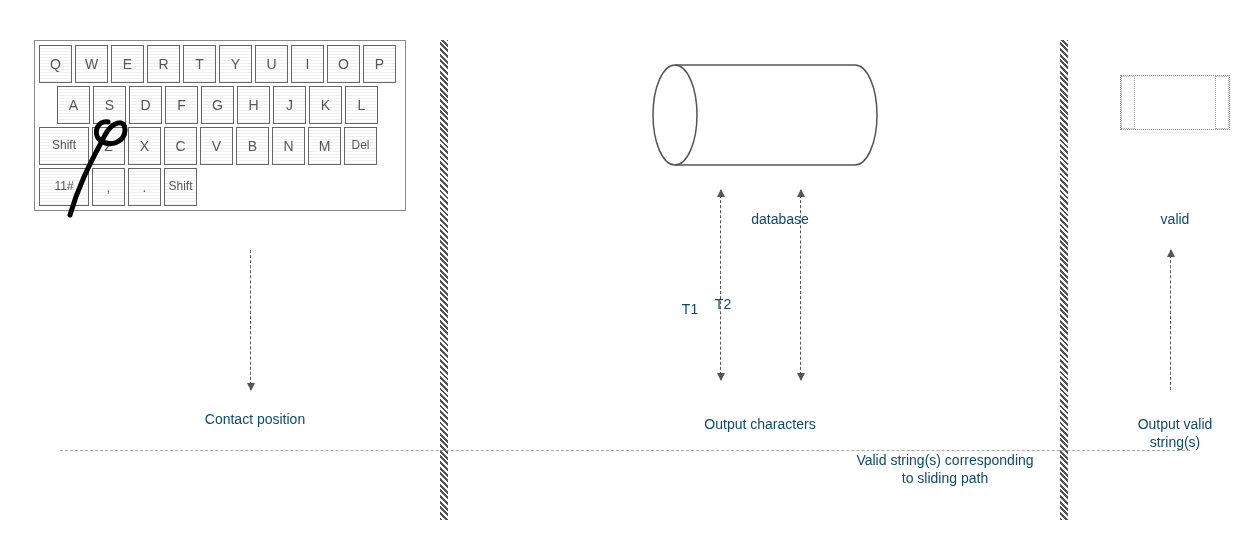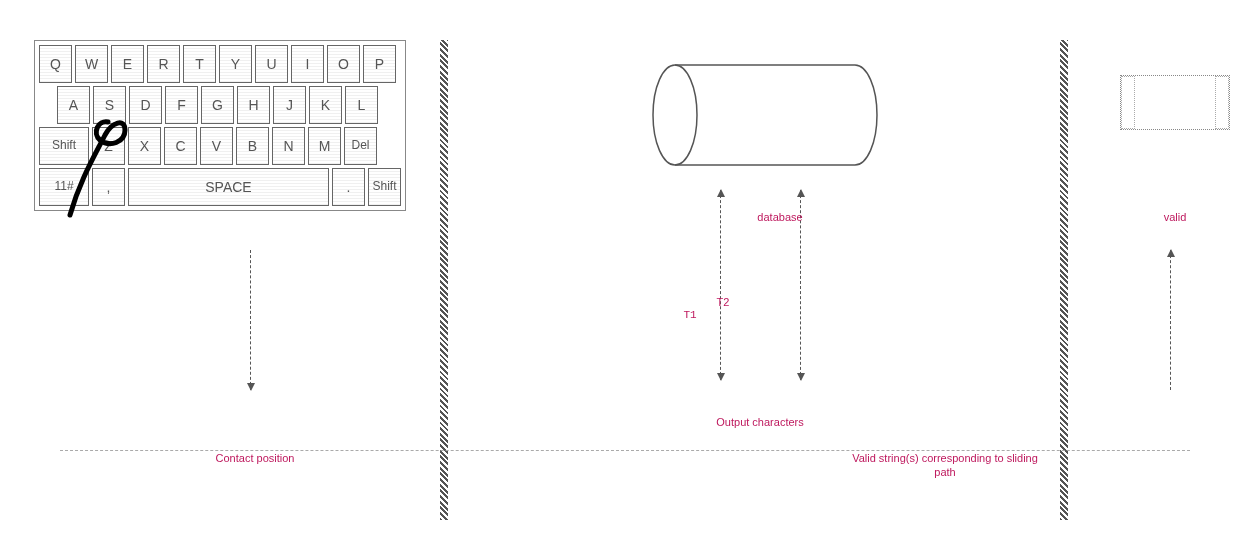--- a/index.html
+++ b/index.html
@@ -89,22 +89,22 @@
     top:0; bottom:0;
     width:12px;
     border:1px dotted #aaa;
   }
   .outbox::before{ left:0; border-right:1px dotted #aaa;}
   .outbox::after{ right:0; border-left:1px dotted #aaa;}
   
   .lbl {
     position:absolute;
     text-align:center;
-    color:#be185d;
-    font-size:11px;
+    color:#0c4a6e;
+    font-size:14px;
     line-height:1.3;
   }
   
   .arrow-v {
     position:absolute;
     border-left: 1.5px dashed #555;
   }
   .arrow-v::after{
     content:"";
     position:absolute;
@@ -169,21 +169,20 @@
     <div class="key w1">C</div>
     <div class="key w1">V</div>
     <div class="key w1">B</div>
     <div class="key w1">N</div>
     <div class="key w1">M</div>
     <div class="key w1 sm">Del</div>
   </div>
   <div class="krow">
     <div class="key w15 sm">11#</div>
     <div class="key w1">,</div>
-    <div class="key wSpace">SPACE</div>
     <div class="key w1">.</div>
     <div class="key w1 sm">Shift</div>
   </div>
 </div>
 
 <svg class="scribble" width="90" height="120" viewBox="0 0 90 120">
   <path d="M20,115 C30,80 45,55 55,35 C62,22 75,18 75,30 C75,42 60,48 50,40 C42,33 48,20 58,22" stroke="#000" stroke-width="5" fill="none" stroke-linecap="round"></path>
 </svg>
 
 <div class="vbar b1"></div>
@@ -198,28 +197,29 @@
 
 <div class="outbox"></div>
 
 <div class="flowline"></div>
 
 <div class="arrow-v down" style="left:230px; top:230px; height:140px;"></div>
 <div class="arrow-v both" style="left:700px; top:170px; height:190px;"></div>
 <div class="arrow-v both" style="left:780px; top:170px; height:190px;"></div>
 <div class="arrow-v up" style="left:1150px; top:230px; height:140px;"></div>
 
-<div class="lbl" style="left:170px; top:390px; width:130px;margin-top:41px;">Contact position</div>
+<div class="lbl" style="left:170px; top:390px; width:130px;">Contact position</div>
 
 
 <div class="lbl" style="left:715px; top:190px; width:90px;">database</div>
 
-<div class="lbl" style="left:655px; top:288px; width:30px;font-family:Liberation Mono, monospace;">T1</div>
+<div class="lbl" style="left:655px; top:280px; width:30px;">T1</div>
 <div class="lbl" style="left:688px; top:275px; width:30px;">T2</div>
 
 <div class="lbl" style="left:680px; top:395px; width:120px;">Output characters</div>
 
 <div class="lbl" style="left:830px; top:390px; width:190px;margin-top:41px;">Valid string(s) corresponding to sliding path</div>
 
 <div class="lbl" style="left:1115px; top:190px; width:80px;">valid</div>
 
+<div class="lbl" style="left:1095px; top:395px; width:120px;">Output valid string(s)</div>
 
 </div>
 
 </body></html>

